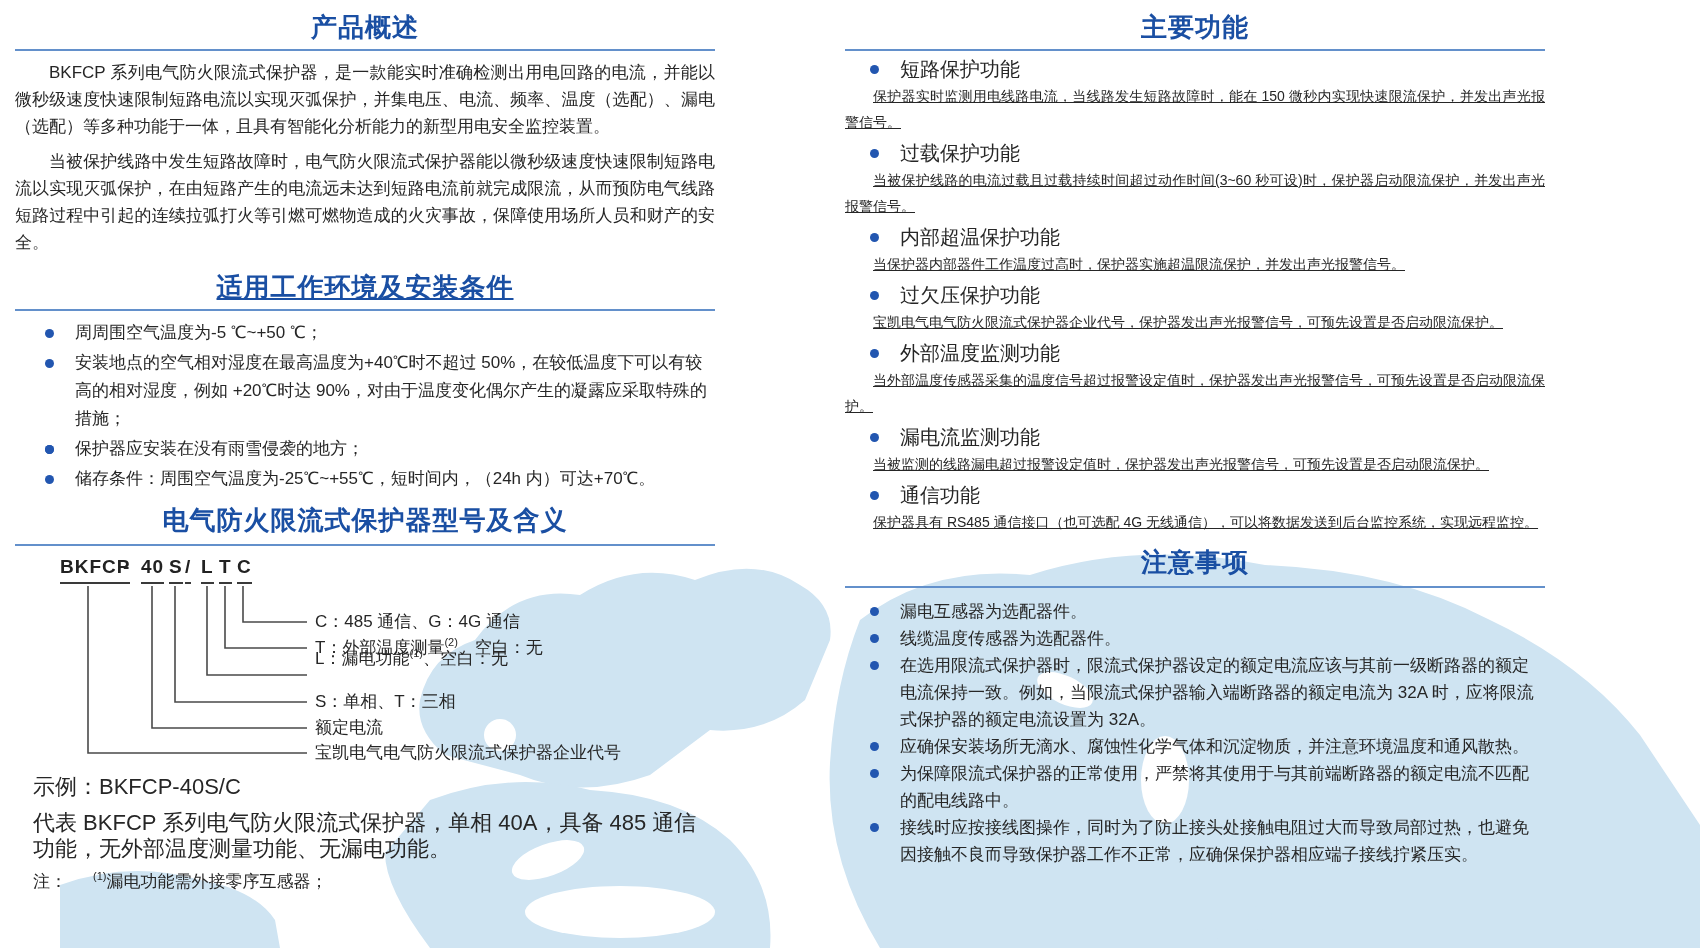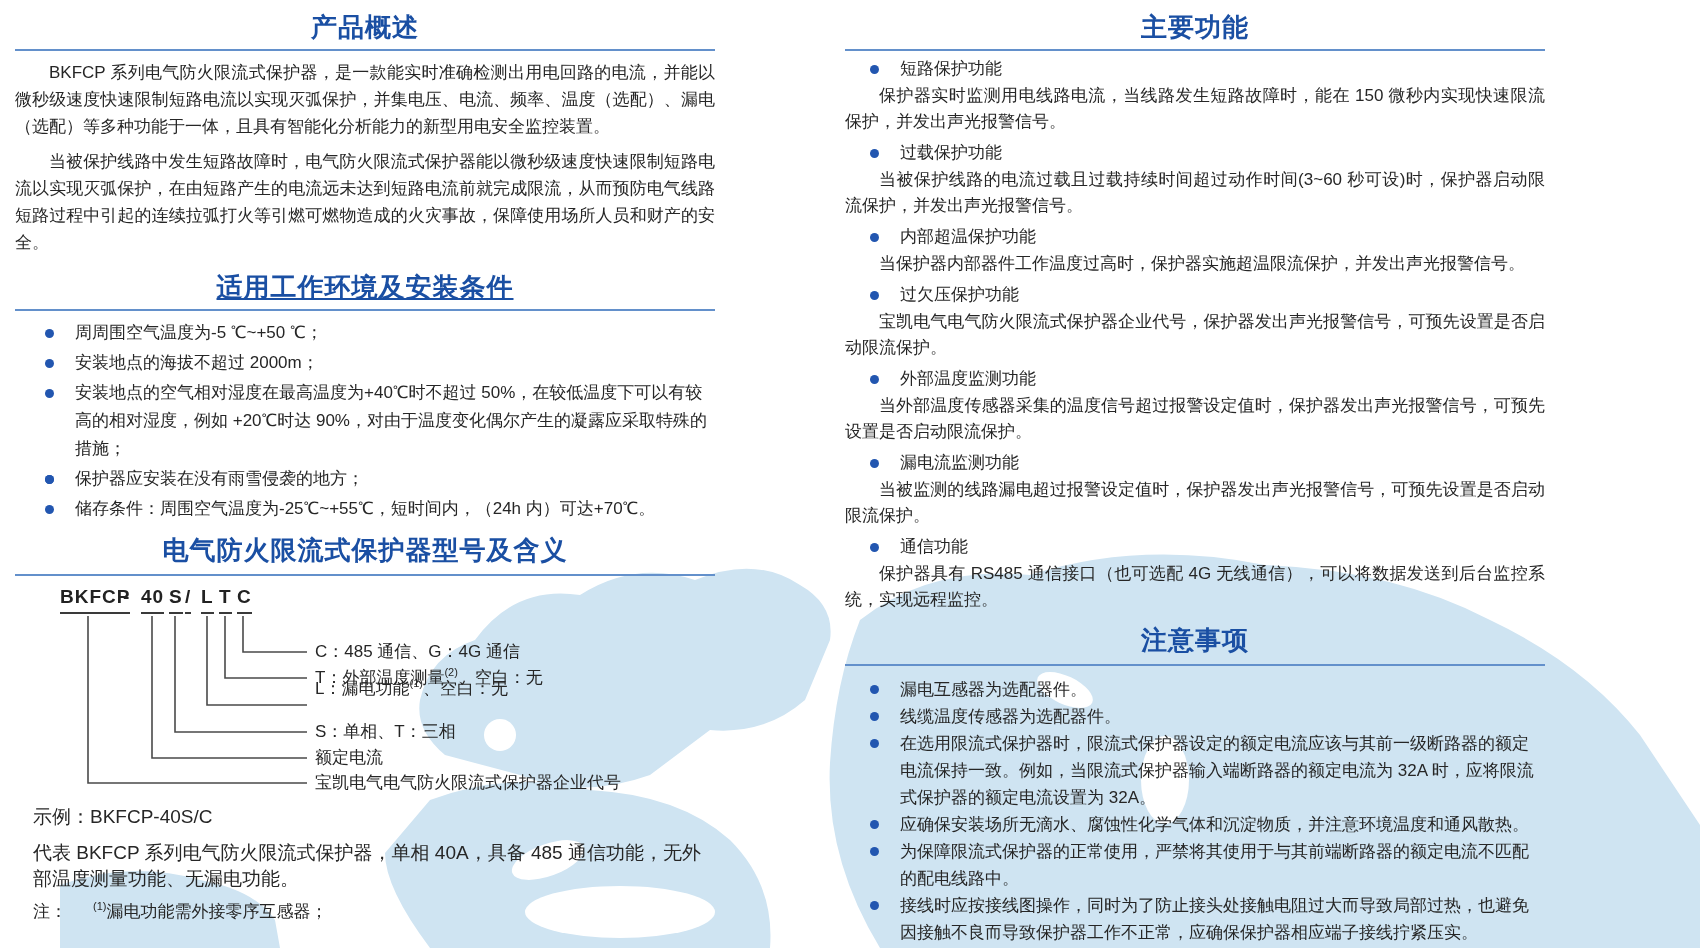--- a/index.html
+++ b/index.html
@@ -15,36 +15,36 @@
   .mt{margin-top:16px;text-decoration:underline;} .mt2{margin-top:14px;font-family:Liberation Mono, monospace;}
   .rule{height:0;border-top:2px solid #6390cb;margin:0;}
 
   .para{margin:8px 0 0;font-size:17px;line-height:27px;text-align:justify;text-indent:2em;}
 
   .blist,.plist,.slist{list-style:none;margin:8px 0 0;padding:0;}
   .blist li{position:relative;padding-left:60px;font-size:17px;line-height:28px;margin-bottom:2px;}
   .blist .dot{left:30px;top:10px;}
   .dot{position:absolute;width:9px;height:9px;border-radius:50%;background:#2256b0;}
 
-  .fh{position:relative;margin:6px 0 2px;padding-left:55px;font-size:17px;line-height:24px;}
+  .fh{position:relative;margin:6px 0 2px;padding-left:55px;font-size:20px;line-height:24px;}
   .fh .dot{left:25px;top:8px;}
-  .fbody{margin:0;font-size:17px;line-height:26px;text-align:justify;text-indent:2em;}
+  .fbody{margin:0;font-size:14px;line-height:26px;text-align:justify;text-indent:2em;text-decoration:underline;}
 
   .plist{margin-top:10px;}
   .plist li{position:relative;padding-left:55px;font-size:17px;line-height:27px;margin:0;}
   .plist .dot{left:25px;top:9px;}
 
   .diagram{position:relative;margin-top:10px;height:214px;}
   .cp{position:absolute;top:0;font-size:19px;font-weight:700;color:#222;
       border-bottom:2px solid #3a3a3a;padding-bottom:4px;letter-spacing:1px;}
   .tree{position:absolute;left:0;top:0;}
   .leg{position:absolute;left:300px;font-size:17px;line-height:22px;white-space:nowrap;}
   sup{font-size:11px;line-height:0;}
 
-  .plain{margin:4px 0 0 18px;font-size:19px;line-height:26px;}
+  .plain{margin:4px 0 0 18px;font-size:22px;line-height:26px;}
   .mt8{margin-top:10px;}
   .note-row{display:flex;margin:6px 0 0 18px;font-size:17px;line-height:27px;}
   .note-label{width:60px;flex:0 0 60px;}
 </style>
 </head>
 <body>
 
 <div class="page">
 
   <svg class="map" width="1700" height="948" viewBox="0 0 1700 948" aria-hidden="true">
@@ -70,21 +70,20 @@
 
     <h2 class="sec-title">产品概述</h2>
     <div class="rule"></div>
     <p class="para">BKFCP 系列电气防火限流式保护器，是一款能实时准确检测出用电回路的电流，并能以微秒级速度快速限制短路电流以实现灭弧保护，并集电压、电流、频率、温度（选配）、漏电（选配）等多种功能于一体，且具有智能化分析能力的新型用电安全监控装置。</p>
     <p class="para">当被保护线路中发生短路故障时，电气防火限流式保护器能以微秒级速度快速限制短路电流以实现灭弧保护，在由短路产生的电流远未达到短路电流前就完成限流，从而预防电气线路短路过程中引起的连续拉弧打火等引燃可燃物造成的火灾事故，保障使用场所人员和财产的安全。</p>
 
     <h2 class="sec-title mt">适用工作环境及安装条件</h2>
     <div class="rule"></div>
     <ul class="blist">
       <li><span class="dot"></span><span>周周围空气温度为-5 ℃~+50 ℃；</span></li>
-      <li><span class="dot"></span><span>安装地点的海拔不超过 2000m；</span></li>
       <li><span class="dot"></span><span>安装地点的空气相对湿度在最高温度为+40℃时不超过 50%，在较低温度下可以有较高的相对湿度，例如 +20℃时达 90%，对由于温度变化偶尔产生的凝露应采取特殊的措施；</span></li>
       <li><span class="dot"></span></li>
       <li><span class="dot"></span><span>保护器应安装在没有雨雪侵袭的地方；</span></li>
       <li><span class="dot"></span><span>储存条件：周围空气温度为-25℃~+55℃，短时间内，（24h 内）可达+70℃。</span></li>
     </ul>
 
     <h2 class="sec-title mt2">电气防火限流式保护器型号及含义</h2>
     <div class="rule"></div>
 
     <div class="diagram">

